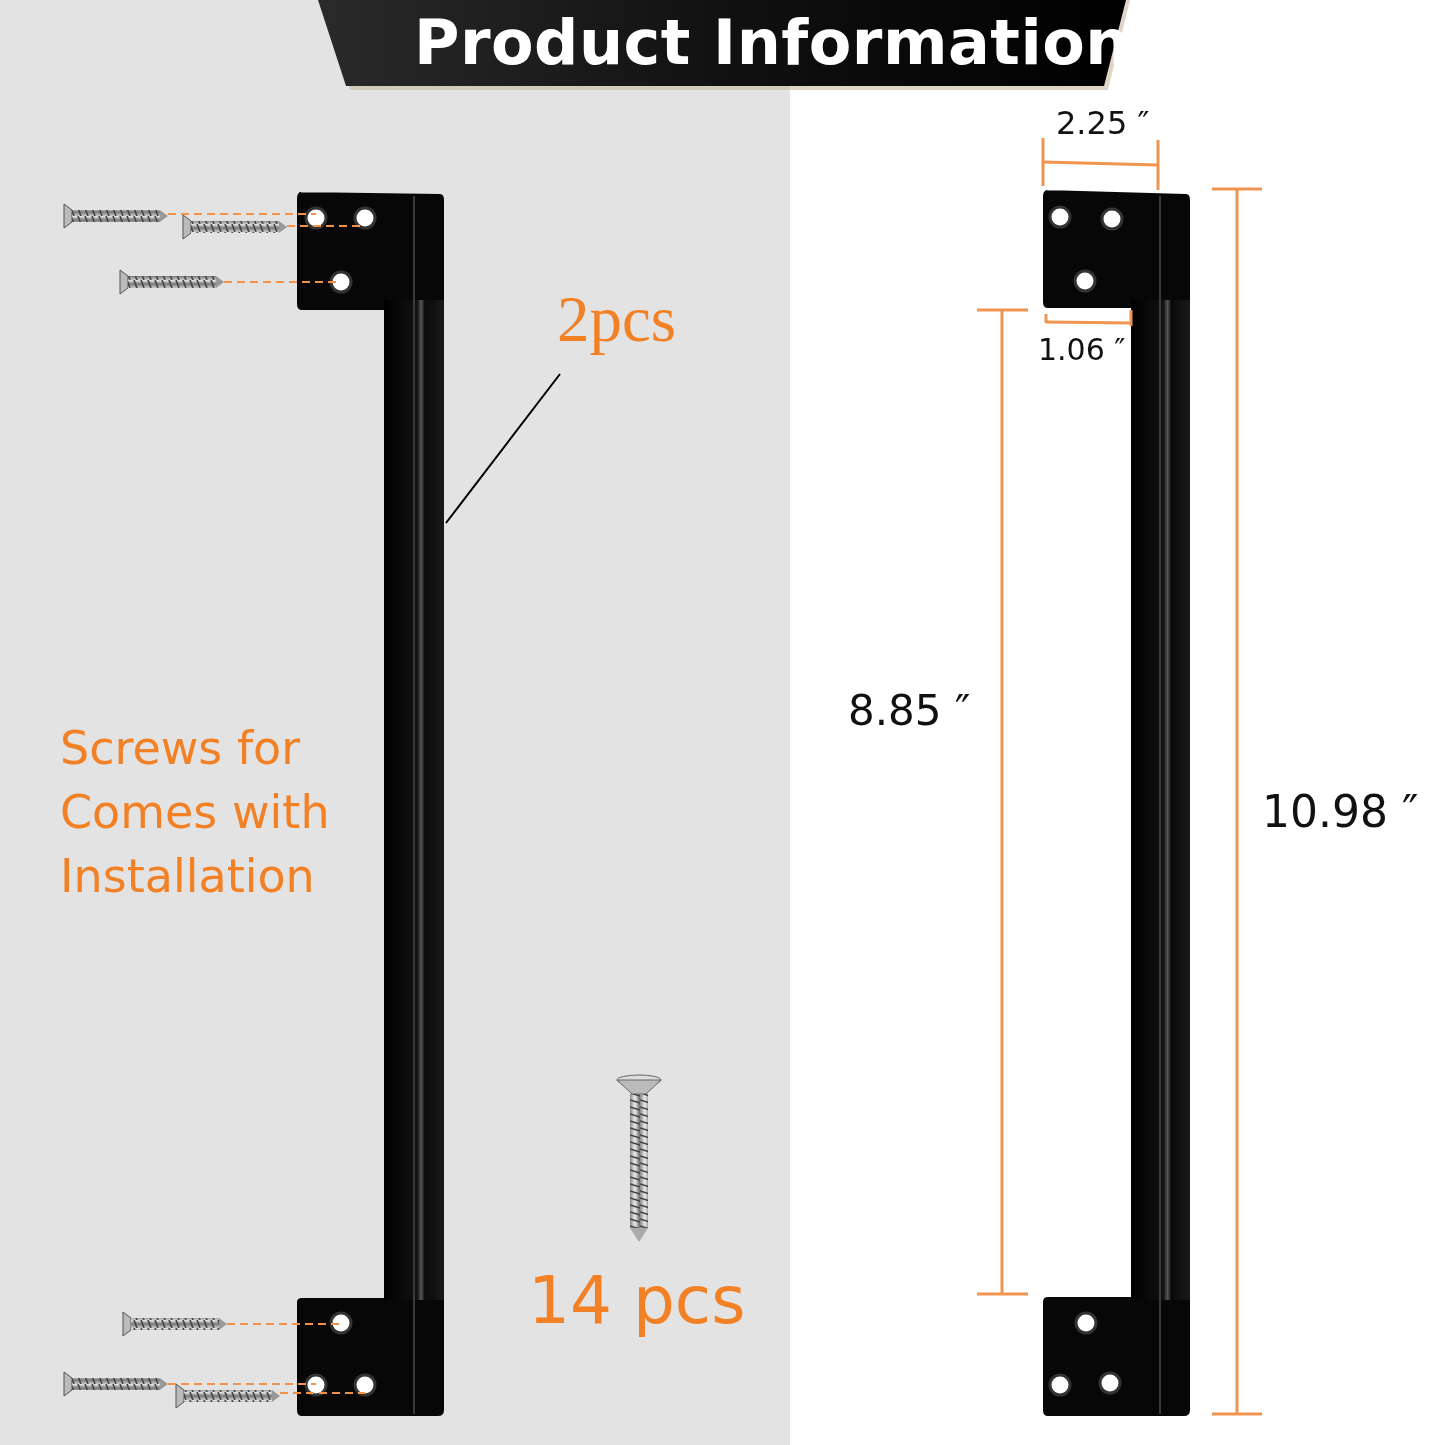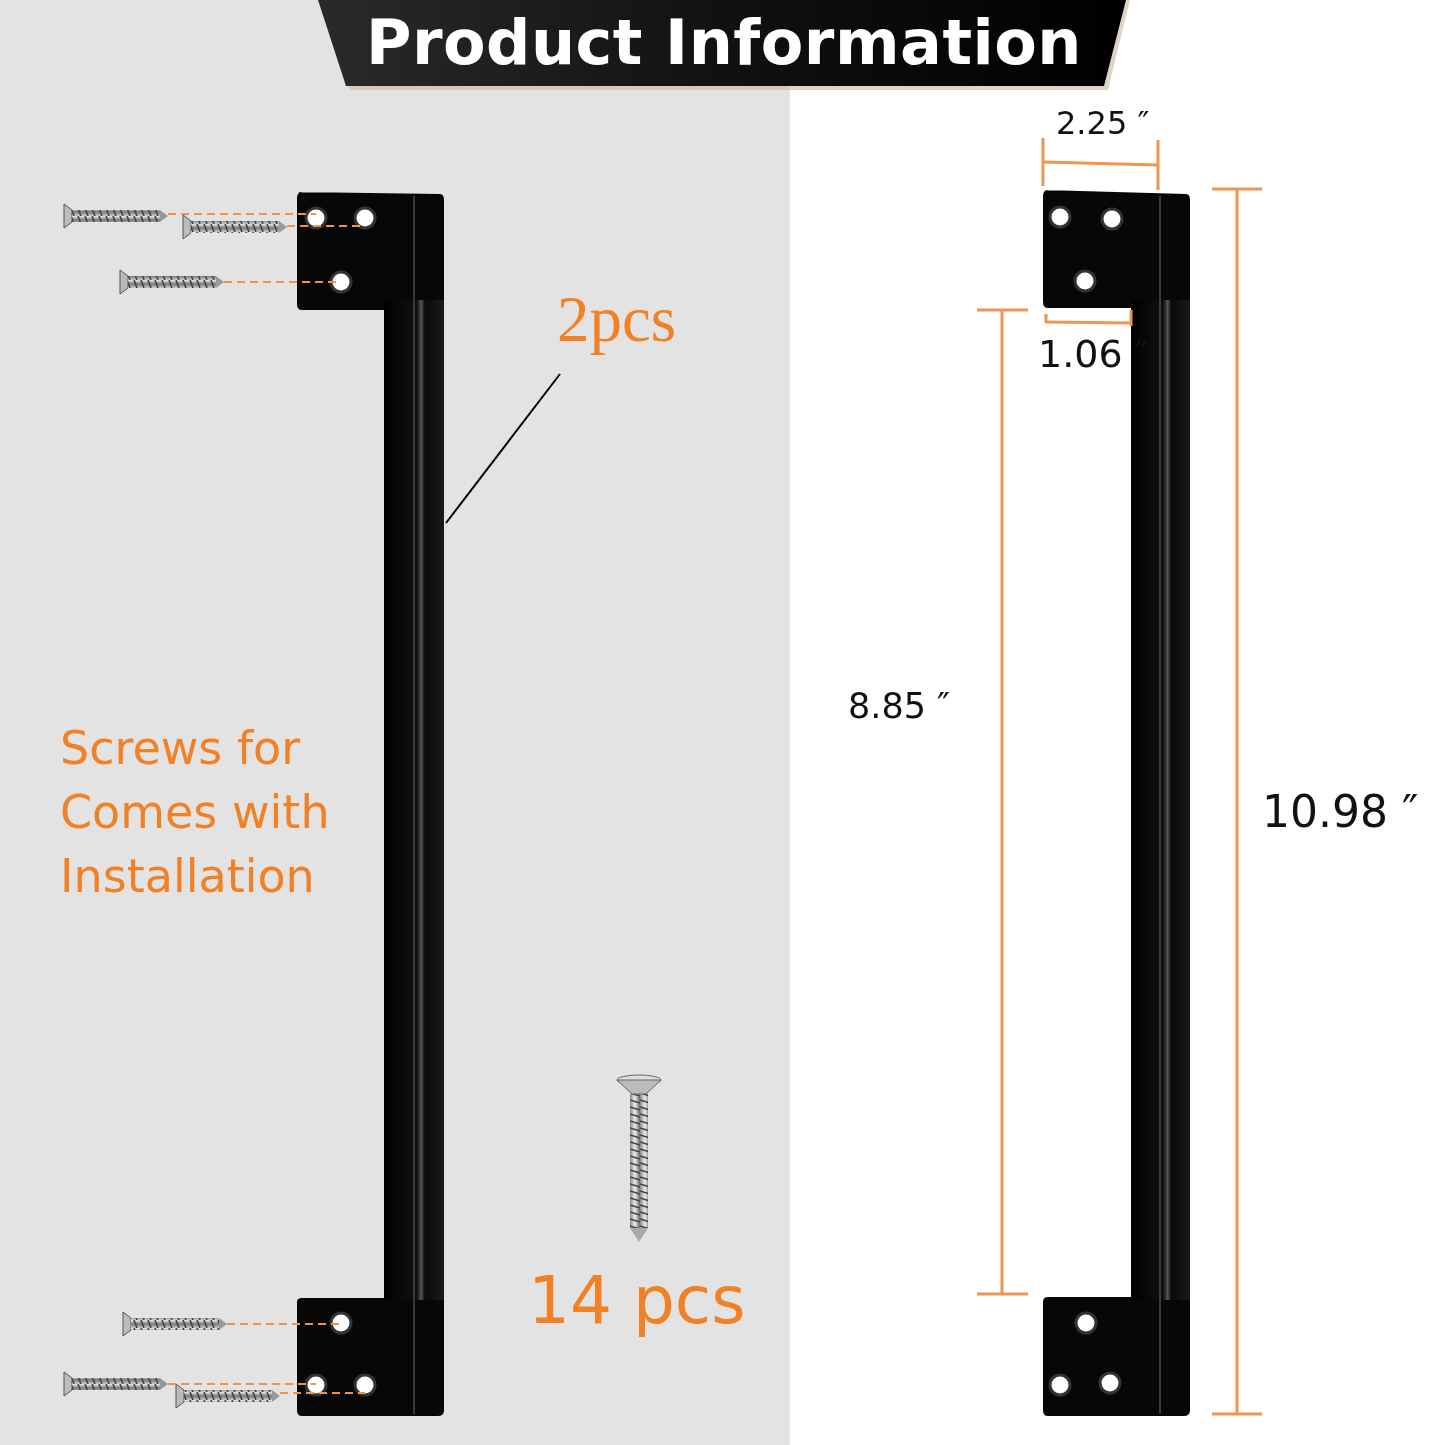--- a/index.html
+++ b/index.html
@@ -1,30 +1,30 @@
 <!DOCTYPE html>
 <html><head>
 <meta charset="utf-8">
 <style>
   html,body{margin:0;padding:0;}
   body{width:1445px;height:1445px;position:relative;overflow:hidden;font-family:"Liberation Sans","DejaVu Sans",sans-serif;background:#fff;}
   .left-panel{position:absolute;left:0;top:0;width:790px;height:1445px;background:#e3e3e3;}
   .right-panel{position:absolute;left:790px;top:0;width:655px;height:1445px;background:#ffffff;}
   .banner{position:absolute;left:318px;top:0;width:812px;height:90px;}
   .banner svg{position:absolute;left:0;top:0;}
-  .banner-title{position:absolute;left:0;top:6px;width:812px;text-align:center;color:#fff;font-weight:bold;font-size:62px;letter-spacing:0.5px;font-family:"DejaVu Sans",sans-serif;}
+  .banner-title{position:absolute;left:0;top:6px;width:812px;text-align:right;color:#fff;font-weight:bold;font-size:62px;letter-spacing:0.5px;font-family:"DejaVu Sans",sans-serif;}
   .orange{color:#f28025;}
   .label-2pcs{position:absolute;left:557px;top:282px;font-size:65px;font-family:Liberation Serif, serif;}
   .label-14pcs{position:absolute;left:528px;top:1262px;font-size:66px;font-family:"DejaVu Sans",sans-serif;}
   .comes-text{position:absolute;left:60px;top:716px;font-size:46px;line-height:64px;font-family:"DejaVu Sans",sans-serif;}
   .comes-text div{white-space:nowrap;}
   .dim{position:absolute;color:#111;font-family:"DejaVu Sans",sans-serif;white-space:nowrap;}
   .dim-137{left:1056px;top:104px;font-size:32px;}
-  .dim-106{left:1038px;top:332px;font-size:38px;text-align:center;}
-  .dim-885{left:848px;top:686px;font-size:35px;}
+  .dim-106{left:1038px;top:332px;font-size:30px;text-align:center;}
+  .dim-885{left:848px;top:686px;font-size:42px;}
   .dim-1098{left:1262px;top:786px;font-size:44px;}
   svg.layer{position:absolute;left:0;top:0;}
 </style>
 </head>
 <body>
 
 <div class="left-panel"></div>
 <div class="right-panel"></div>
 
 <svg class="layer" width="1445" height="1445" viewBox="0 0 1445 1445">

